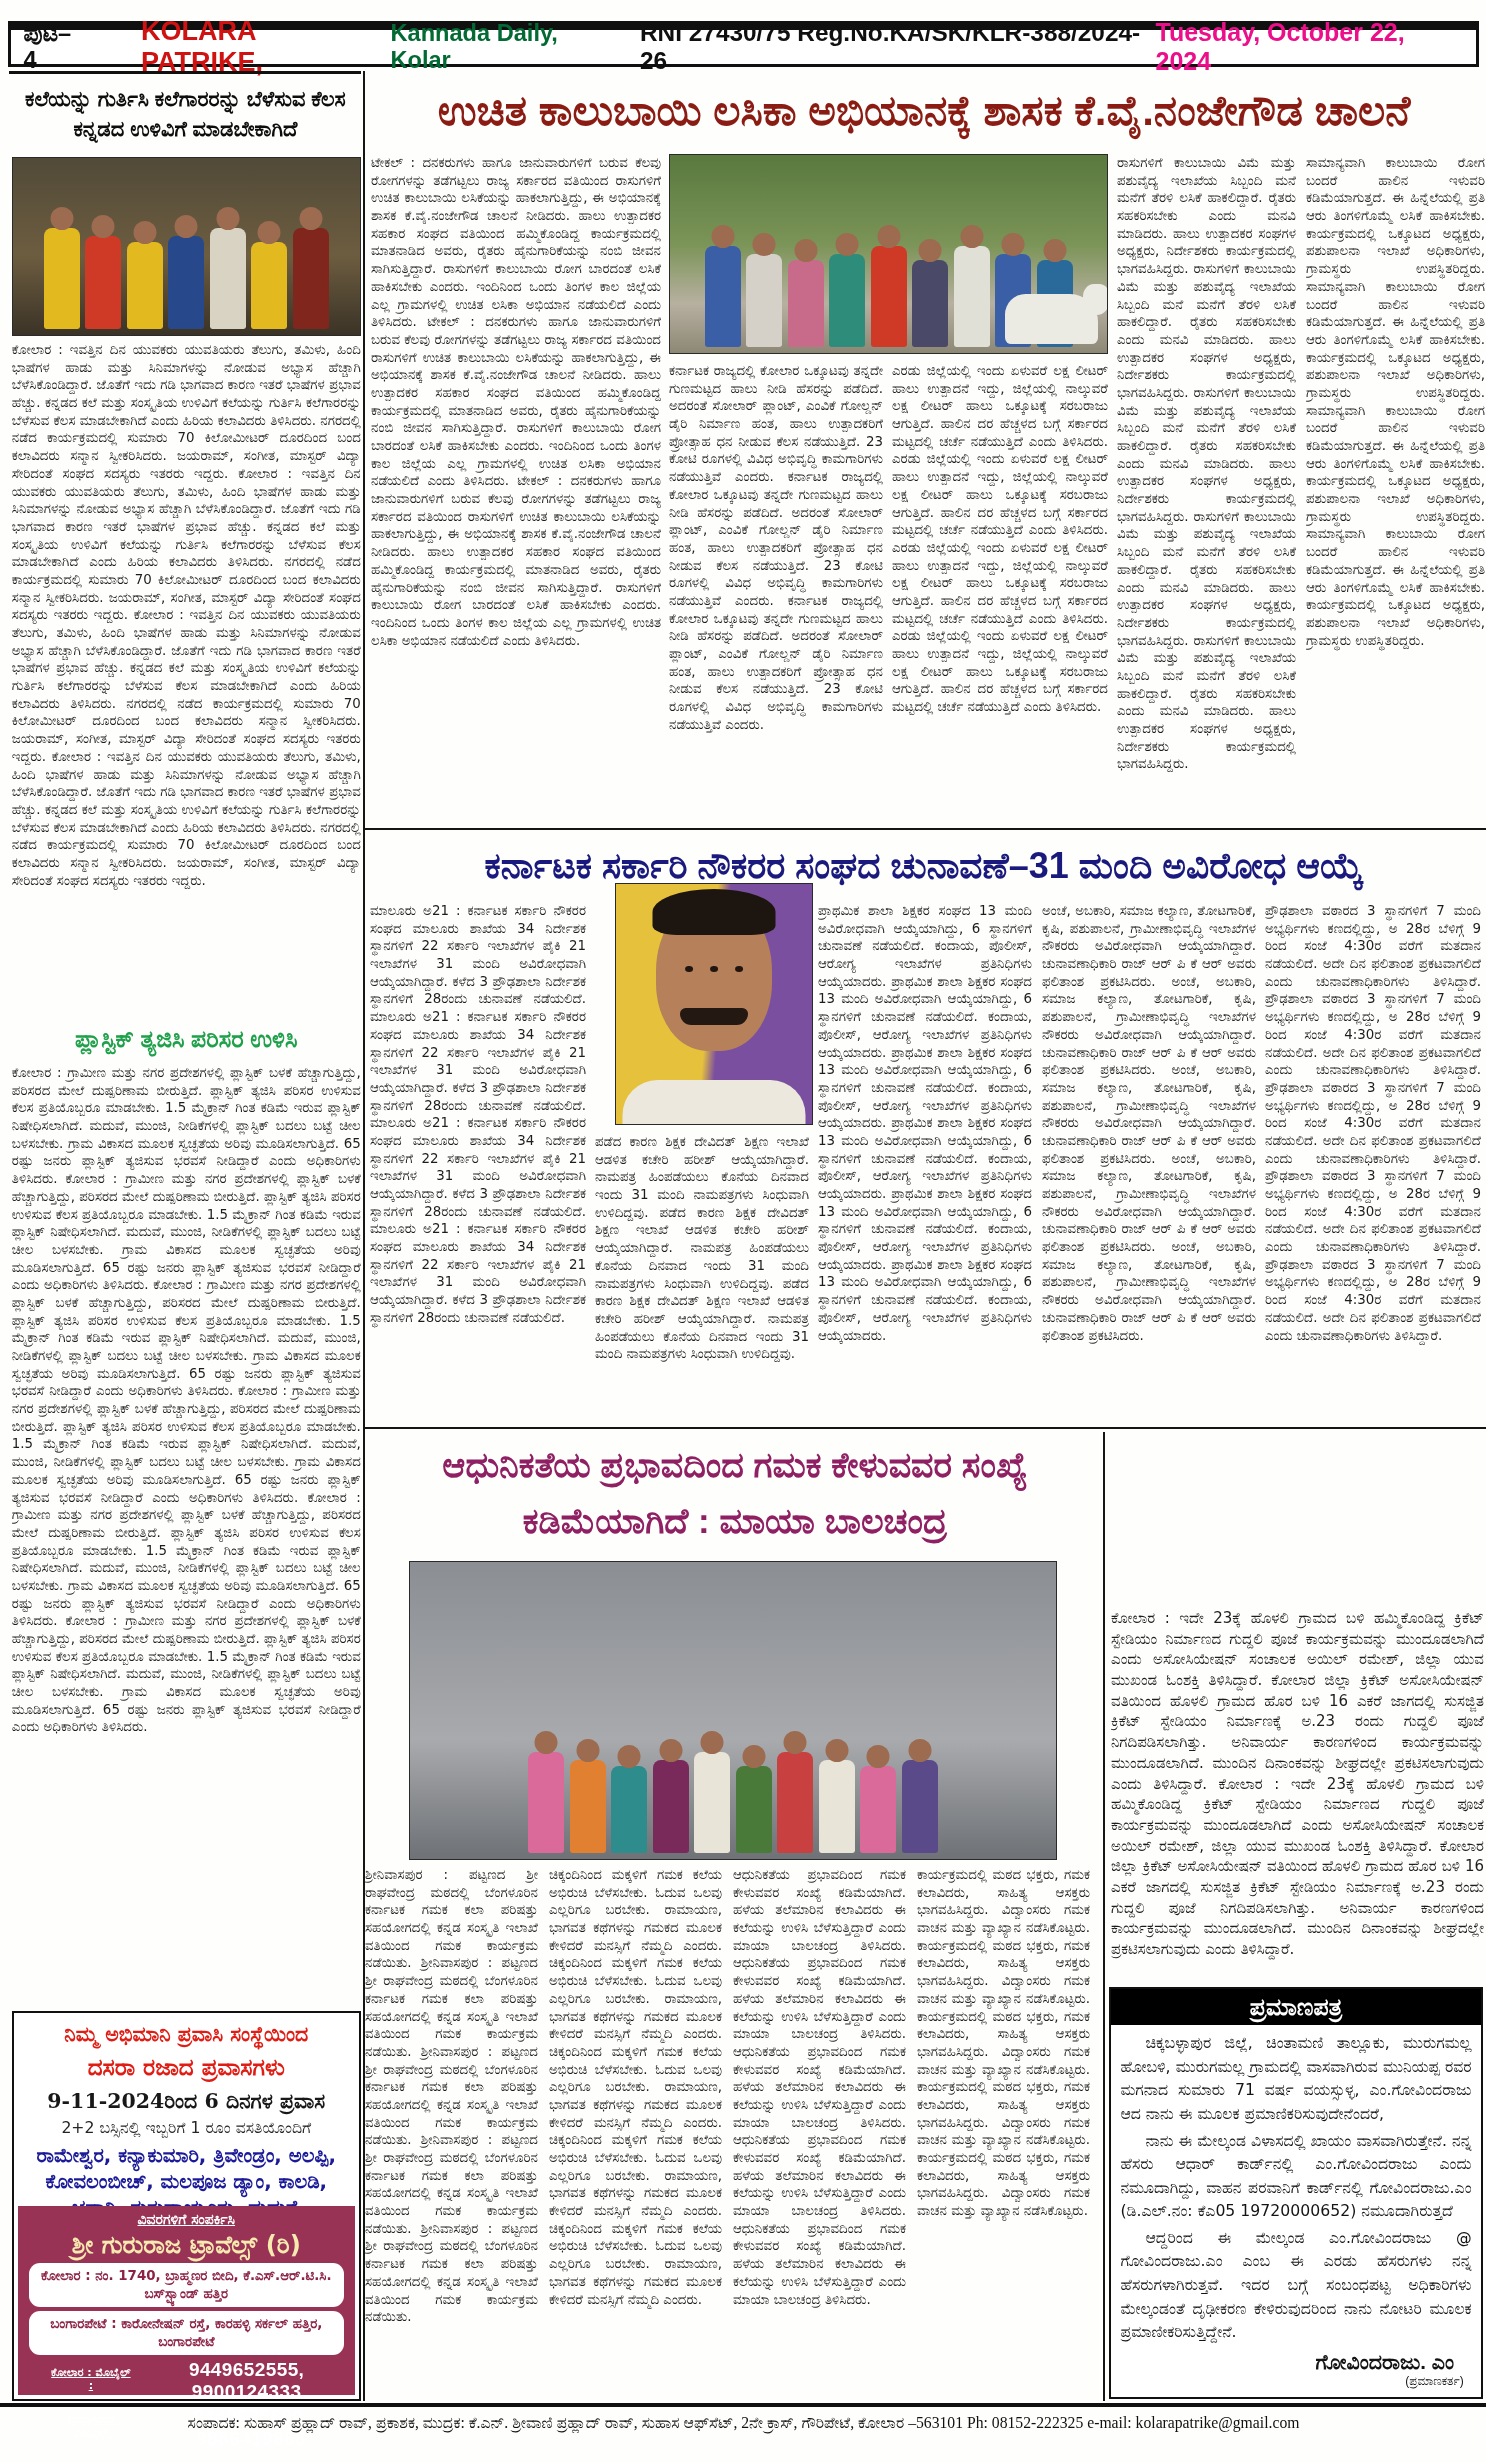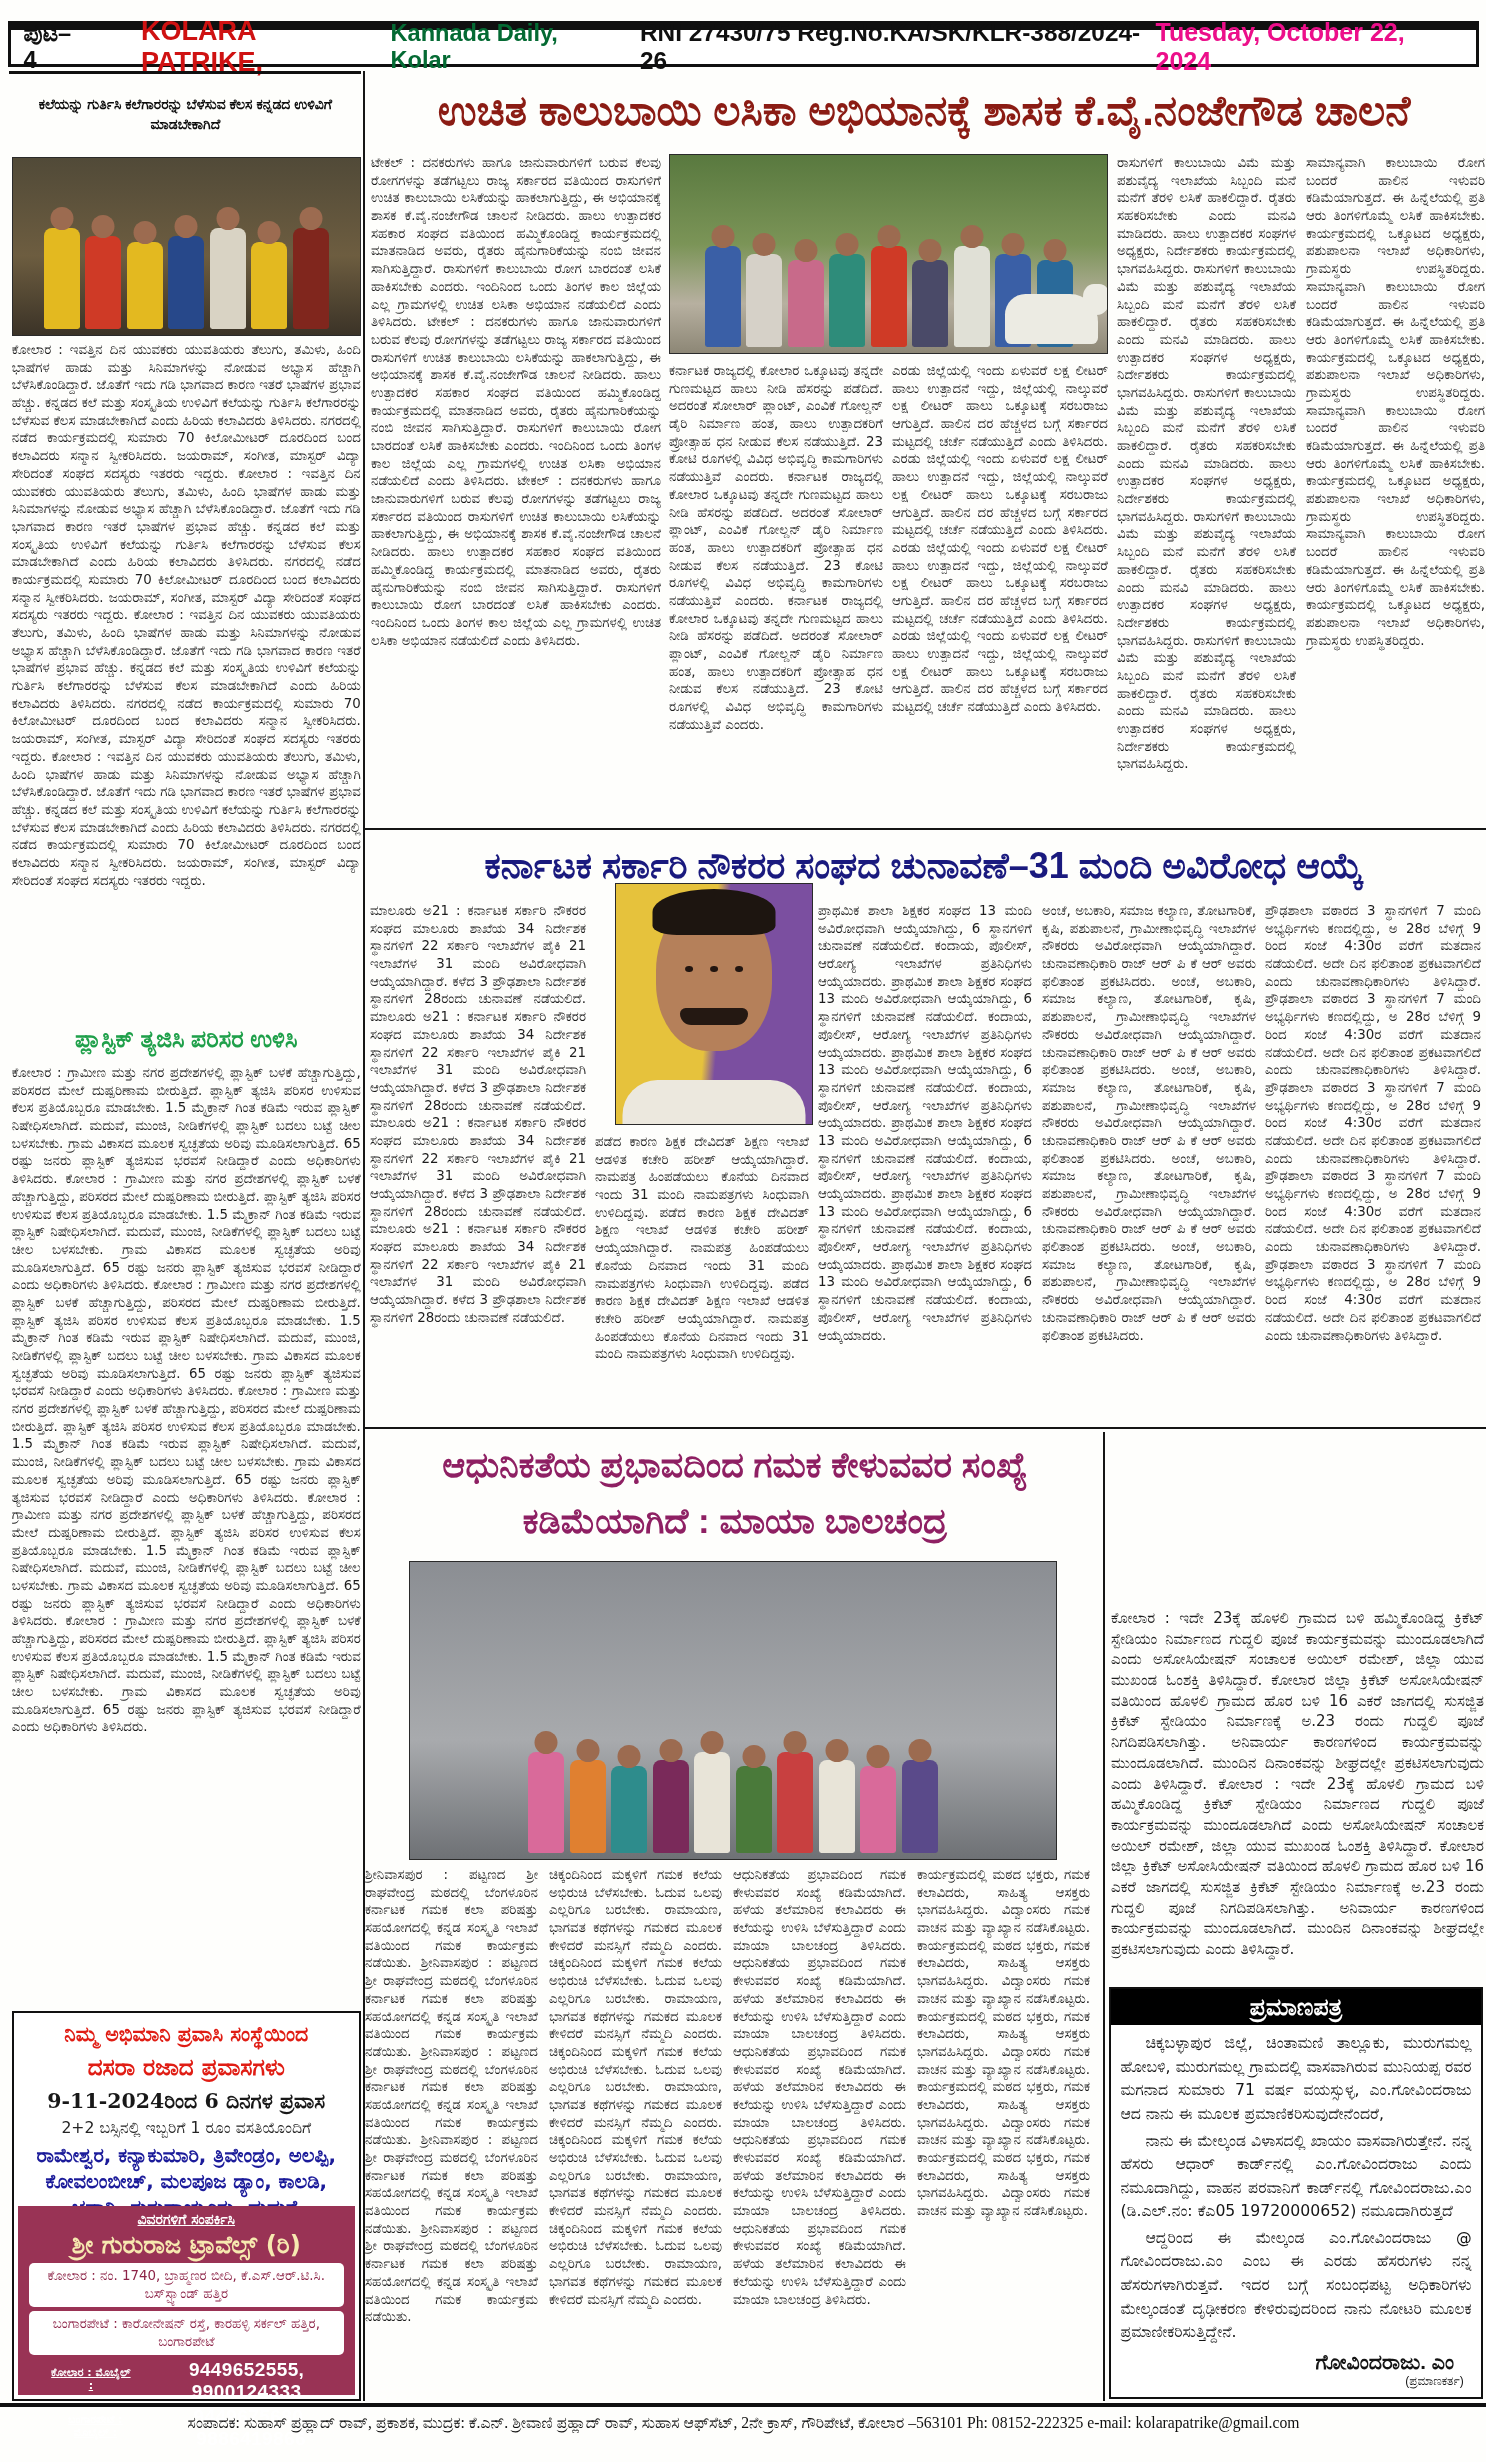--- a/index.html
+++ b/index.html
@@ -17,21 +17,21 @@
   .band .date{margin-left:auto;margin-right:15.7px;font-size:25px;font-weight:bold;color:#ec0f8a;}
 
   
   .vrule{background:#151515;}
   .hrule{background:#151515;}
   .footrule{left:0;top:2403px;width:1487px;height:3.9px;border-top:3.1px solid #101010;border-bottom:1.6px solid #101010;}
 
   
   .lh-box{left:9.4px;top:71px;width:352px;height:83px;border-top:3.1px solid #101010;
           display:flex;align-items:center;justify-content:center;text-align:center;
-          font-size:14px;font-weight:bold;line-height:1.45;color:#0d0d0d;padding:1.6px 4.7px;}
+          font-size:21px;font-weight:bold;line-height:1.45;color:#0d0d0d;padding:1.6px 4.7px;}
   .mainhl{left:368px;top:74px;width:1112px;height:74px;display:flex;align-items:center;justify-content:center;
           font-size:42px;font-weight:bold;color:#8b1c14;text-align:center;}
   .unionhl{left:368px;top:834px;width:1112px;height:63px;display:flex;align-items:center;justify-content:center;
           font-size:36px;font-weight:bold;color:#1a1a7e;text-align:center;}
   .gamakahl{left:385px;top:1433px;width:700px;height:120px;display:flex;align-items:center;justify-content:center;
           font-size:35px;font-weight:bold;color:#8e2063;line-height:1.6;text-align:center;}
   .crickethl{left:1111px;top:1433px;width:371px;height:168px;display:flex;align-items:center;justify-content:center;
           font-size:31px;font-weight:bold;color:#1b6b38;line-height:1.72;text-align:center;}
   .subhead{left:11.8px;top:1018px;width:349px;height:42px;display:flex;align-items:center;justify-content:center;
           font-size:23.6px;font-weight:bold;color:#1fa04a;text-align:center;}
@@ -87,21 +87,21 @@
   .adbox{left:11.8px;top:2011px;width:349px;height:390px;border:2.4px solid #101010;background:#fff;
          text-align:center;font-family:"DejaVu Sans","Liberation Sans",sans-serif;}
   .a-line1{margin-top:9.4px;font-size:20.5px;font-weight:bold;color:#e01d14;}
   .a-line2{margin-top:7.9px;font-size:23px;font-weight:bold;color:#e01d14;}
   .a-line3{margin-top:7.9px;font-size:20.5px;font-weight:bold;color:#181818;font-family:"DejaVu Serif","Liberation Serif",serif;}
   .a-line4{margin-top:4.7px;font-size:15.7px;color:#242424;}
   .a-dest{margin-top:6.3px;padding:0 7.9px;font-size:19.7px;font-weight:bold;color:#1b1b9a;line-height:1.32;}
   .a-panel{position:absolute;left:3.9px;right:3.9px;bottom:3.9px;height:184px;background:#993355;color:#fff;padding-top:4.7px;}
   .a-contact{font-size:14px;font-weight:bold;text-decoration:underline;}
   .a-agency{margin:1.6px 0 4.7px;font-size:24.4px;font-weight:bold;color:#f7e9b0;}
-  .a-white{background:#fff;color:#8c2347;border-radius:5px;font-size:13.4px;font-weight:normal;
+  .a-white{background:#fff;color:#8c2347;border-radius:11px;font-size:13.4px;font-weight:bold;
            line-height:1.35;padding:3.9px 6.3px;margin:3.9px 11px;}
   .a-phone{display:flex;justify-content:center;align-items:baseline;gap:6.3px;margin-top:3.1px;}
   .a-phone .lbl{font-size:11px;font-weight:bold;text-decoration:underline;padding-left:32px;}
   .a-phone .num{font-size:19px;font-weight:bold;letter-spacing:0.4px;font-family:"Liberation Sans",sans-serif;}
 
   
   .certbox{left:1109px;top:1987px;width:374px;height:412px;border:2.4px solid #101010;background:#fff;}
   .c-title{height:36px;background:#000;color:#fff;display:flex;align-items:center;justify-content:center;
            font-size:23.6px;font-weight:bold;}
   .c-text{padding:6.3px 9.4px 0;font-size:15.7px;line-height:1.5;text-align:justify;color:#141414;

